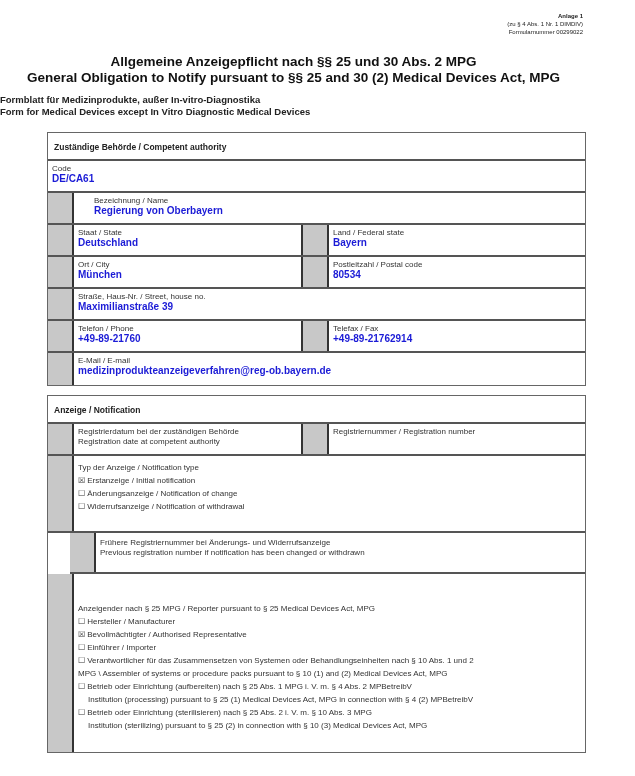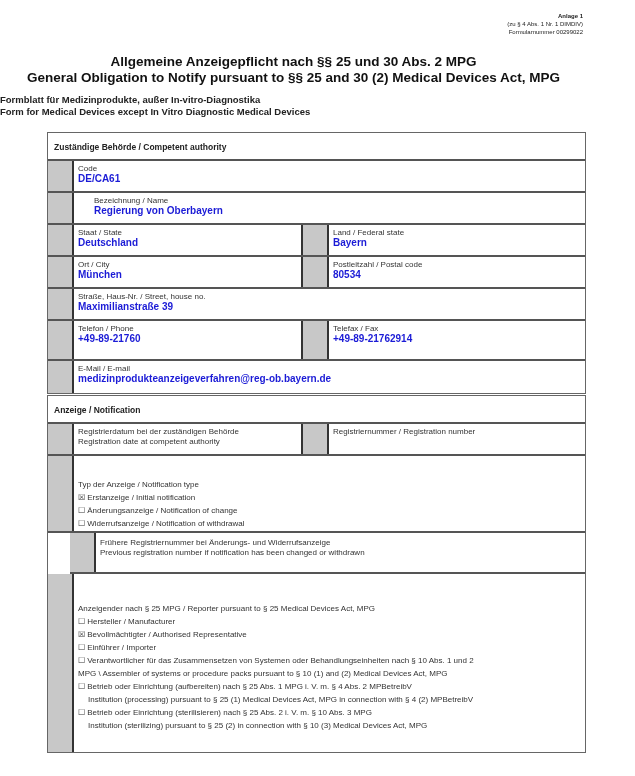--- a/index.html
+++ b/index.html
@@ -44,21 +44,21 @@
 </div>
 
 <div class="subtitle">
   <div>Formblatt für Medizinprodukte, außer In-vitro-Diagnostika</div>
   <div>Form for Medical Devices except In Vitro Diagnostic Medical Devices</div>
 </div>
 
 <div class="section" style="top:132px;">
   <div class="sec-head">Zuständige Behörde / Competent authority</div>
 
-  <div class="row" style="height:32px;">
+  <div class="row" style="height:32px;flex-direction:column;">
     <div class="gray"></div>
     <div class="cell">
       <div>Code</div>
       <div class="val">DE/CA61</div>
     </div>
   </div>
 
   <div class="row" style="height:32px;gap:16px;">
     <div class="gray"></div>
     <div class="cell">
@@ -102,21 +102,21 @@
   </div>
 
   <div class="row" style="height:32px;">
     <div class="gray"></div>
     <div class="cell">
       <div>Straße, Haus-Nr. / Street, house no.</div>
       <div class="val">Maximilianstraße 39</div>
     </div>
   </div>
 
-  <div class="row" style="height:40px;">
+  <div class="row" style="height:32px;">
     <div class="half left">
       <div class="gray"></div>
       <div class="cell">
         <div>Telefon / Phone</div>
         <div class="val">+49-89-21760</div>
       </div>
     </div>
     <div class="half right">
       <div class="gray"></div>
       <div class="cell">
@@ -149,21 +149,21 @@
     <div class="half right">
       <div class="gray"></div>
       <div class="cell">
         <div>Registriernummer / Registration number</div>
       </div>
     </div>
   </div>
 
   <div class="row" style="height:77px;">
     <div class="gray"></div>
-    <div class="cell" style="padding-top:22px;">
+    <div class="cell" style="padding-top:5px;">
       <div class="opt">Typ der Anzeige / Notification type</div>
       <div class="opt">
         <span class="cb">☒</span><span>Erstanzeige / Initial notification</span>
       </div>
       <div class="opt">
         <span class="cb">☐</span><span>Änderungsanzeige / Notification of change</span>
       </div>
       <div class="opt">
         <span class="cb">☐</span><span>Widerrufsanzeige / Notification of withdrawal</span>
       </div>

